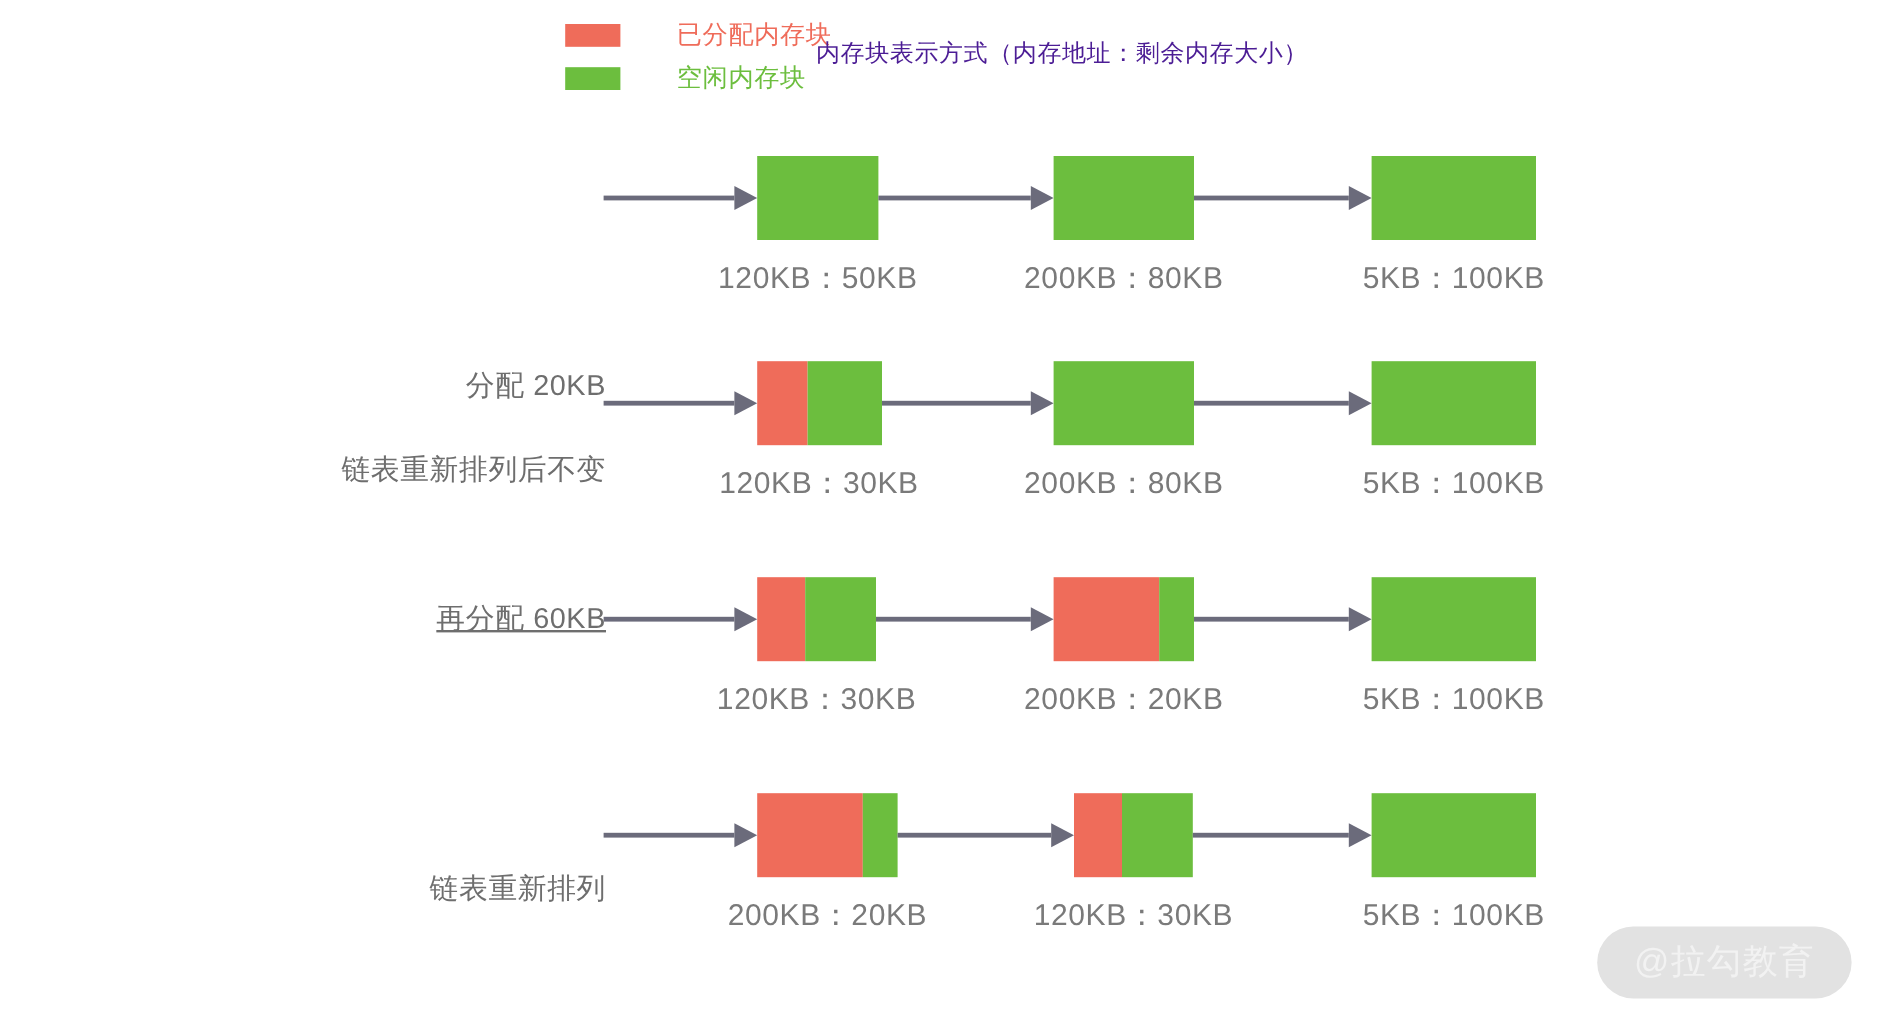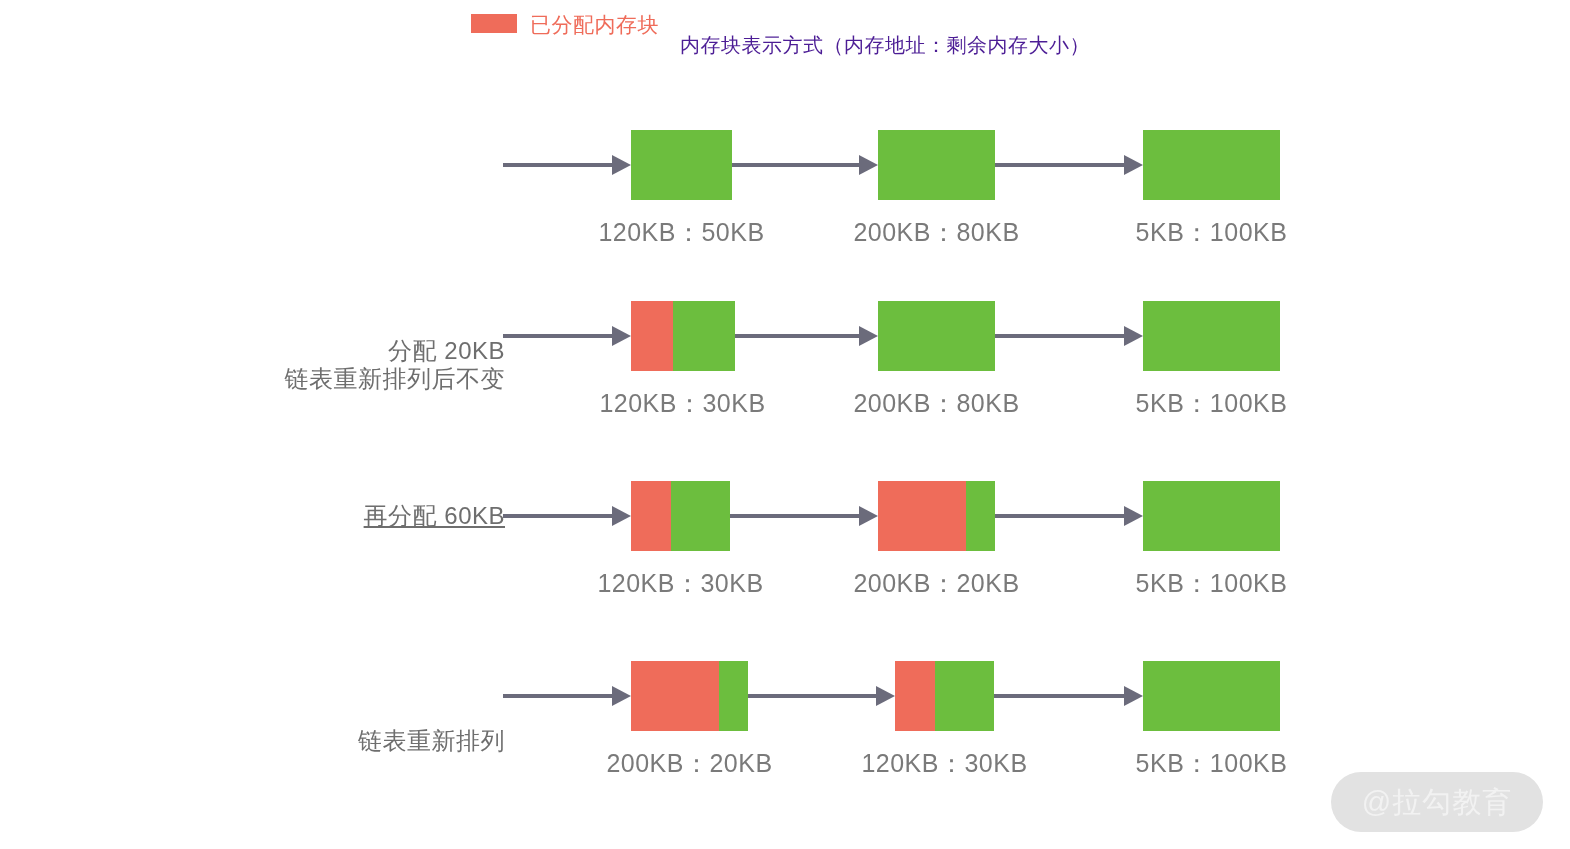--- a/index.html
+++ b/index.html
@@ -20,22 +20,24 @@
 
   
   #legend {
     position: absolute;
     left: 471px;
     top: 14px;
     width: 230px;
   }
   .legend-row {
     display: flex;
+    align-items: center;
     height: 30px;
     margin-bottom: 6px;
+    gap: 34px;
   }
   .legend-swatch {
     width: 46px;
     height: 19px;
     flex: 0 0 auto;
     margin-right: 13px;
   }
   .legend-label {
     font-size: 21px;
     line-height: 21px;
@@ -140,20 +142,24 @@
 </head>
 <body>
 
 <div id="canvas">
 
   <div id="legend">
     <div class="legend-row">
       <span class="legend-swatch" style="background:#EF6C5A"></span>
       <span class="legend-label alloc">已分配内存块</span>
     </div>
+    <div class="legend-row">
+      <span class="legend-swatch" style="background:#6CBE3E"></span>
+      <span class="legend-label free">空闲内存块</span>
+    </div>
   </div>
 
   <div id="title">内存块表示方式（内存地址：剩余内存大小）</div>
 
   <div class="row" style="top:130px;">
 
     <div class="arrow" style="left:503px; top:33px; width:128px;">
       <div class="shaft" style="width:109px;"></div>
       <div class="head" style="left:109px;"></div>
     </div>
@@ -178,22 +184,22 @@
       <div class="head" style="left:129px;"></div>
     </div>
 
     <div class="block" style="left:1143px; width:137px;">
       <div class="seg-free" style="width:100%"></div>
     </div>
     <div class="caption" style="left:1091px; top:88px; width:241px;">5KB：100KB</div>
   </div>
 
   <div class="row" style="top:301px;">
-    <div class="row-label" style="top:29px;">分配 20KB</div>
-    <div class="row-label" style="top:57px;">链表重新排列后不变</div>
+    <div class="row-label" style="top:0;">分配 20KB</div>
+    <div class="row-label" style="top:70px;">链表重新排列后不变</div>
 
     <div class="arrow" style="left:503px; top:33px; width:128px;">
       <div class="shaft" style="width:109px;"></div>
       <div class="head" style="left:109px;"></div>
     </div>
     <div class="block" style="left:631px; width:104px;">
       <div class="seg-alloc" style="width:40%"></div>
       <div class="seg-free" style="width:60%"></div>
     </div>
     <div class="caption" style="left:562px; top:88px; width:241px;">120KB：30KB</div>

